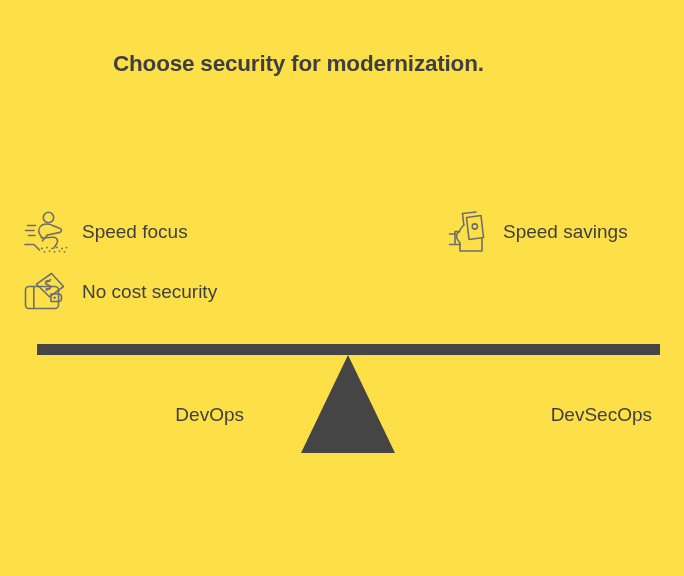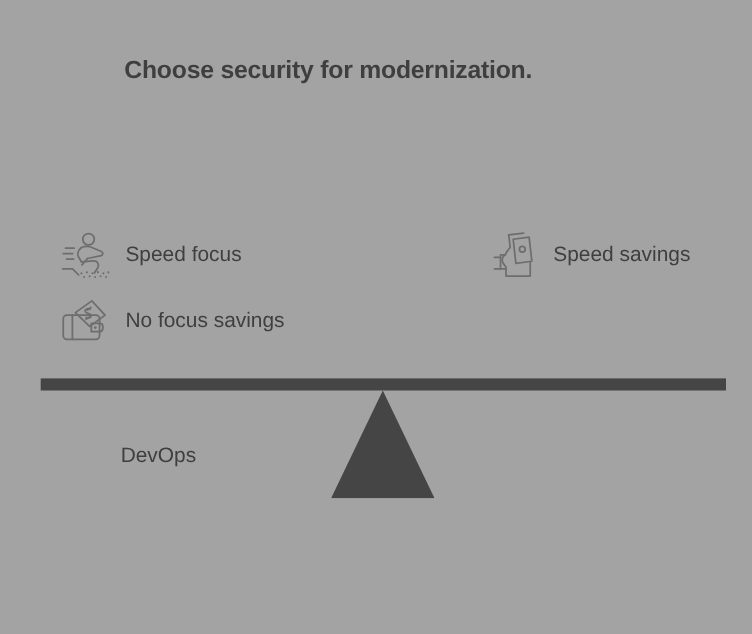--- a/index.html
+++ b/index.html
@@ -11,41 +11,41 @@
     width: 684px;
     height: 576px;
     position: relative;
     overflow: hidden;
     font-family: "Liberation Sans", sans-serif;
     -webkit-font-smoothing: antialiased;
   }
   #infographic {
     position: absolute;
     inset: 0;
-    background: #a3a3a3;
+    background: #fde047;
   }
 
   
   .title {
     position: absolute;
     left: 113px;
     top: 51px;
     font-size: 22.5px;
     font-weight: bold;
     color: #3f3f3f;
     letter-spacing: -0.2px;
     white-space: nowrap;
   }
 
   
   .side {
     position: absolute;
     top: 206px;
   }
-  .side-left  { left: 52px; text-align: center; }
+  .side-left  { left: 20px; text-align: center; }
   .side-right { left: 441px; }
 
   .attr-row {
     display: flex;
     align-items: center;
     height: 52px;
     margin-bottom: 8px;
   }
   .attr-icon {
     width: 50px;
@@ -79,21 +79,21 @@
   }
   .fulcrum svg { display: block; }
 
   
   .side-name {
     position: absolute;
     top: 403px;
     font-size: 19px;
     line-height: 24px;
     color: #3f3f3f;
-    text-align: center;
+    text-align: right;
     white-space: nowrap;
   }
   .side-name-left  { left:  44px; width: 200px; }
   .side-name-right { left: 452px; width: 200px; }
 
   .ico-stroke {
     fill: none;
     stroke: #6e6e6e;
     stroke-width: 1.6;
     stroke-linecap: round;
@@ -156,21 +156,21 @@
           <path class="ico-stroke" d="M30.6 12.6 L27.5 14.8"></path>
           <path class="ico-stroke" d="M29.3 21.1 L26.2 23.3"></path>
 
           <rect class="ico-stroke" x="5.5" y="19.5" width="33" height="22" rx="3.4"></rect>
           <path class="ico-stroke" d="M13.8 19.5 L13.8 41.5"></path>
 
           <path class="ico-stroke" d="M31 27 L38.5 27 C40.2 27 41.5 28.3 41.5 30 L41.5 31.5 C41.5 33.2 40.2 34.5 38.5 34.5 L31 34.5 Z"></path>
           <circle class="ico-fill" cx="34.6" cy="30.8" r="1.25"></circle>
         </svg>
       </span>
-      <span class="attr-label">No focus savings</span>
+      <span class="attr-label">No cost security</span>
     </div>
 
   </div>
 
   <div class="side side-right">
 
 
     <div class="attr-row">
       <span class="attr-icon">
         <svg viewBox="0 0 50 50" width="50" height="50">
@@ -195,14 +195,15 @@
 
   <div class="beam"></div>
 
   <div class="fulcrum">
     <svg viewBox="0 0 94 98" width="94" height="98">
       <polygon points="47,0 94,98 0,98" fill="#454545"></polygon>
     </svg>
   </div>
 
   <div class="side-name side-name-left">DevOps</div>
+  <div class="side-name side-name-right">DevSecOps</div>
 
 </div>
 
 </body></html>

